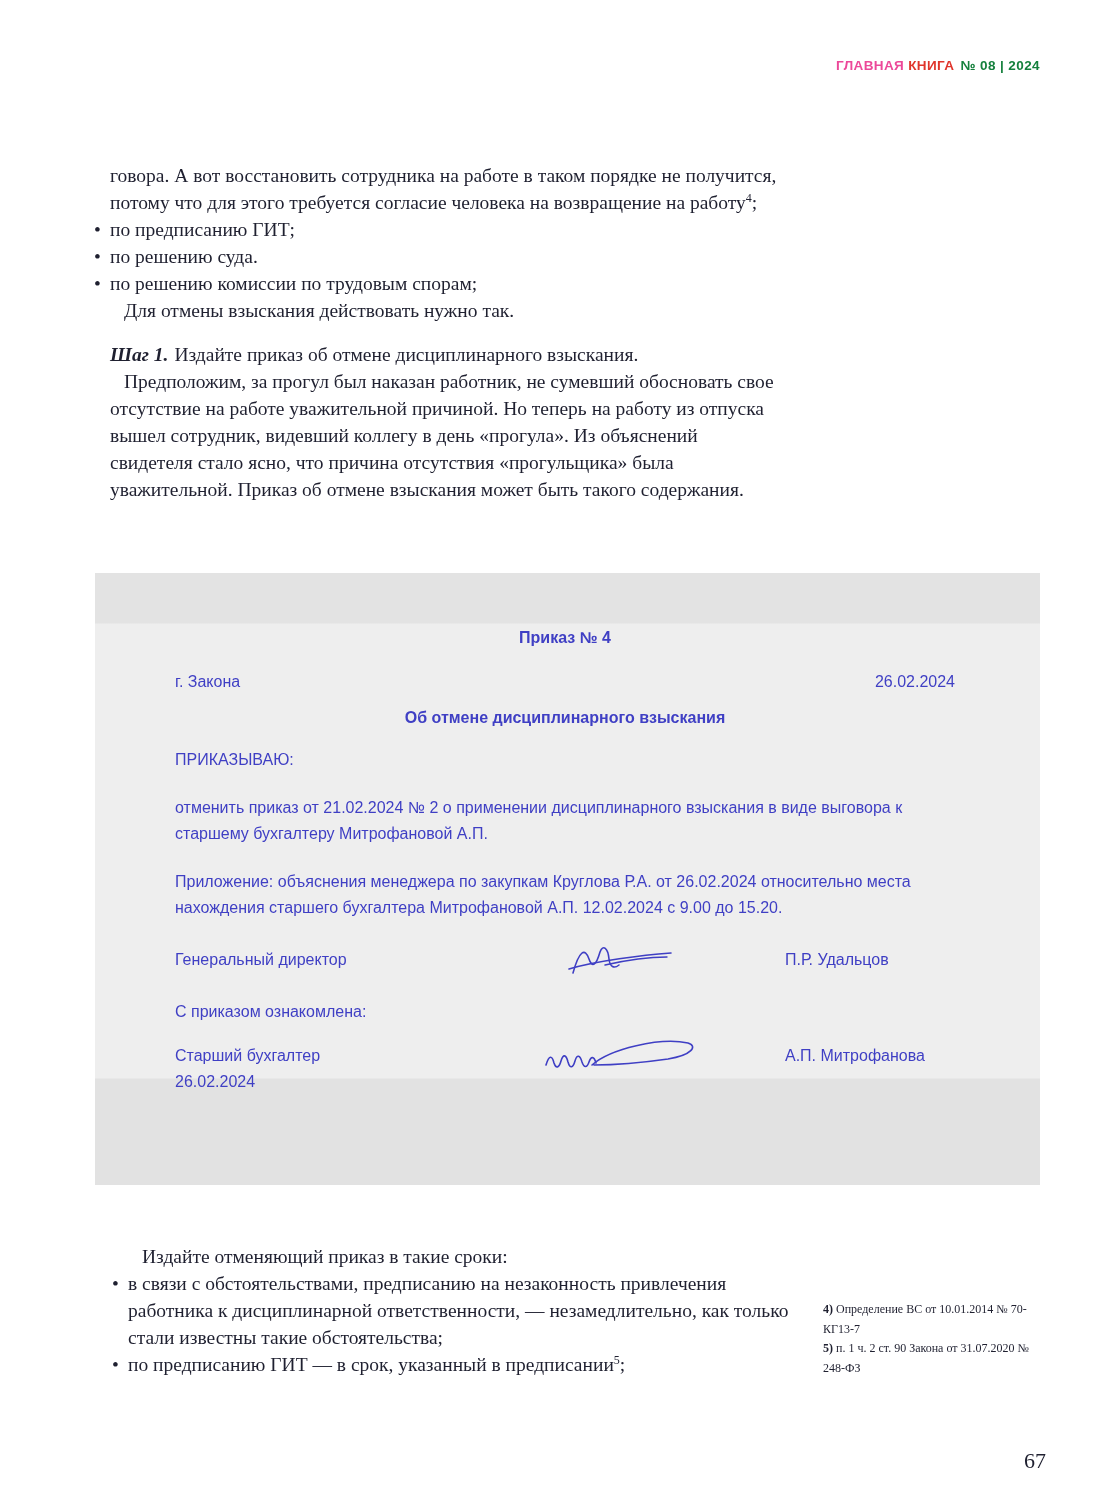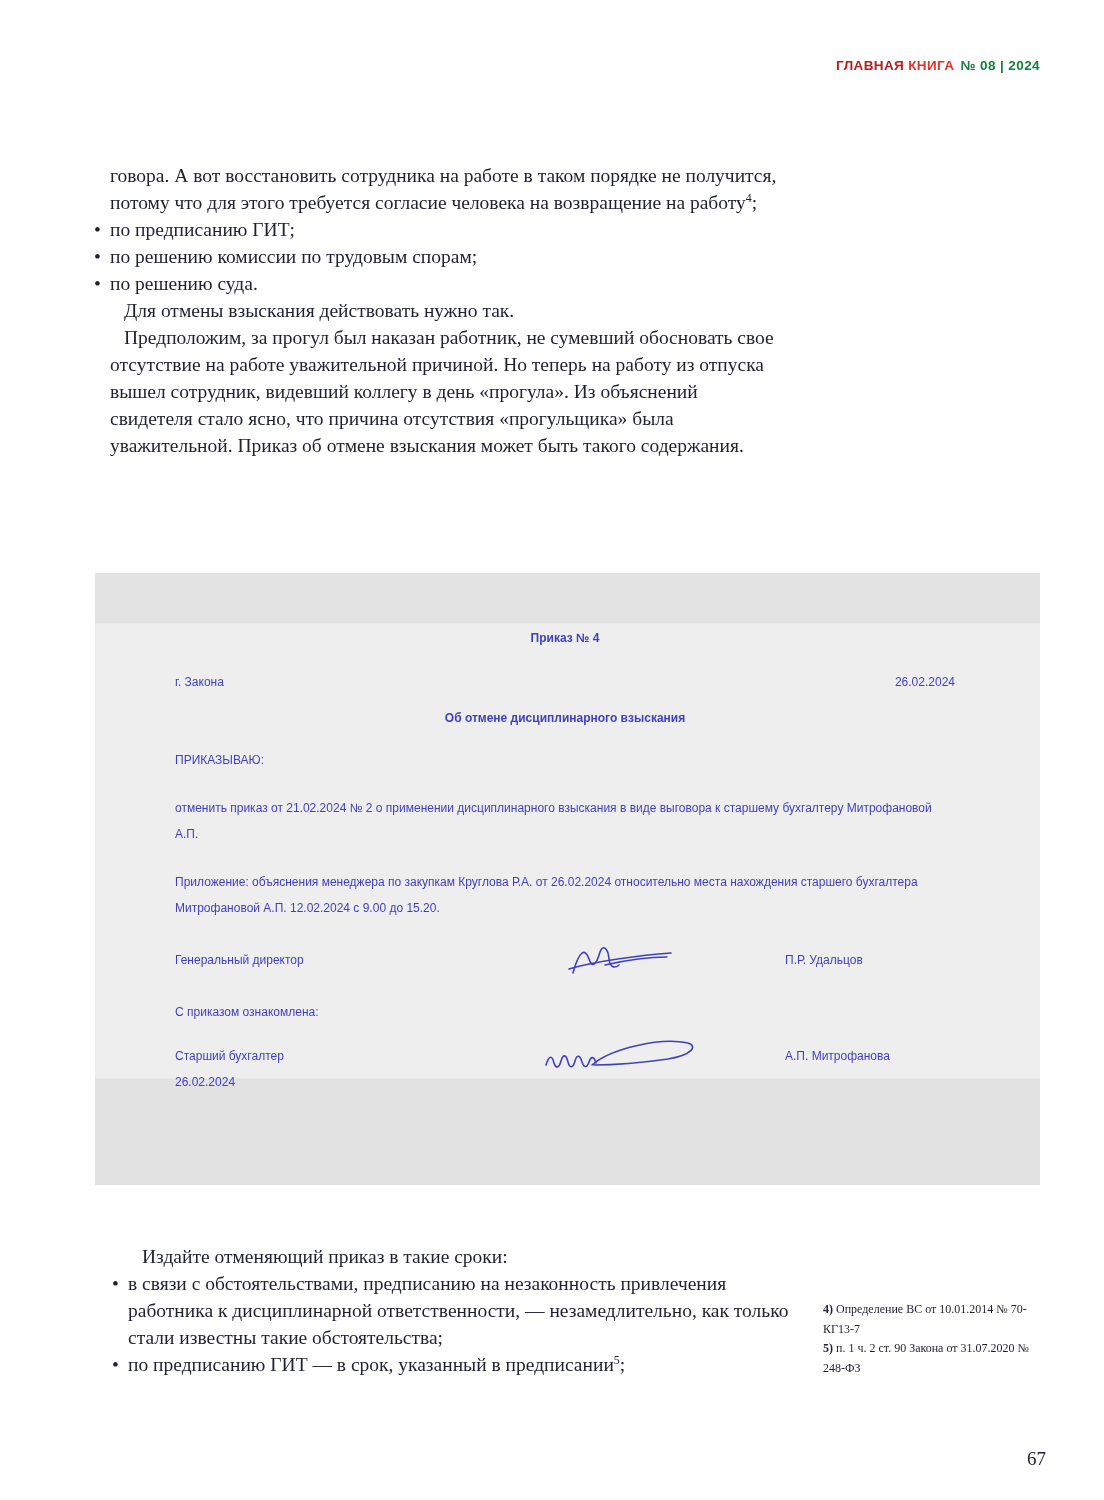--- a/index.html
+++ b/index.html
@@ -18,21 +18,21 @@
   .masthead {
     position: absolute;
     top: 58px;
     right: 64px;
     font-family: "Liberation Sans", sans-serif;
     font-size: 13.5px;
     font-weight: bold;
     letter-spacing: 0.4px;
     white-space: nowrap;
   }
-  .masthead .brand1 { color: #b91c1c; }
+  .masthead .brand1 { color: #ec4899; }
   .masthead .brand2 { color: #e0352b; margin-left: 4px; }
   .masthead .issue  { color: #15803d; margin-left: 6px; }
 
   
   .main {
     position: absolute;
     left: 110px;
     top: 122px;
     width: 667px;
     font-size: 19.5px;
@@ -62,21 +62,21 @@
     position: absolute;
     left: 95px;
     top: 573px;
     width: 945px;
     height: 612px;
     background: linear-gradient(180deg,
       #e3e3e3 0px, #e3e3e3 50px,
       #eeeeee 51px, #eeeeee 505px,
       #e2e2e2 506px, #e2e2e2 612px);
     font-family: "Liberation Sans", sans-serif;
-    font-size: 12px;
+    font-size: 16px;
     line-height: 26px;
     color: #3f3fc4;
     padding: 52px 85px 0 80px;
   }
   .doc-title { text-align: center; font-weight: bold; }
   .doc-meta { display: flex; justify-content: space-between; margin-top: 18px; }
   .doc-subject { text-align: center; font-weight: bold; margin-top: 10px; }
   .doc-basis { margin-top: 20px; }
   .doc-directive { margin-top: 16px; }
   .doc-resolution { margin-top: 22px; }
@@ -112,44 +112,45 @@
     line-height: 19.5px;
     color: #1f2030;
   }
   .footnote { margin: 0; }
   .footnote b { font-weight: bold; }
 
   .page-number {
     position: absolute;
     right: 58px;
     top: 1448px;
-    font-size: 19px;
+    font-size: 22px;
     color: #1f2030;
   }
 </style>
 </head>
 <body>
 
 <div class="page">
 
   <header class="masthead">
     <span class="brand1">ГЛАВНАЯ</span><span class="brand2">КНИГА</span><span class="issue">№ 08 | 2024</span>
   </header>
 
   <section class="main">
     <p class="para"><span>говора. А вот восстановить сотрудника на работе в таком порядке не получится, потому что для этого требуется согласие человека на возвращение на работу</span><sup class="fn">4</sup><span>;</span></p>
 
     <ul class="bullets">
       <li class="bullet">по предписанию ГИТ;</li>
+      <li class="bullet">по решению суда.</li>
       <li class="bullet">по решению комиссии по трудовым спорам;</li>
-      <li class="bullet">по решению суда.</li>
     </ul>
 
     <p class="para indent">Для отмены взыскания действовать нужно так.</p>
 
+    <p class="para step-head"><span class="step-label">Шаг 1.</span><span>Издайте приказ об отмене дисциплинарного взыскания.</span></p>
 
     <p class="para indent">Предположим, за прогул был наказан работник, не сумевший обосновать свое отсутствие на работе уважительной причиной. Но теперь на работу из отпуска вышел сотрудник, видевший коллегу в день «прогула». Из объяснений свидетеля стало ясно, что причина отсутствия «прогульщика» была уважительной. Приказ об отмене взыскания может быть такого содержания.</p>
   </section>
 
   <section class="doc">
     <div class="doc-title">Приказ № 4</div>
 
     <div class="doc-meta">
       <span>г. Закона</span>
       <span>26.02.2024</span>

